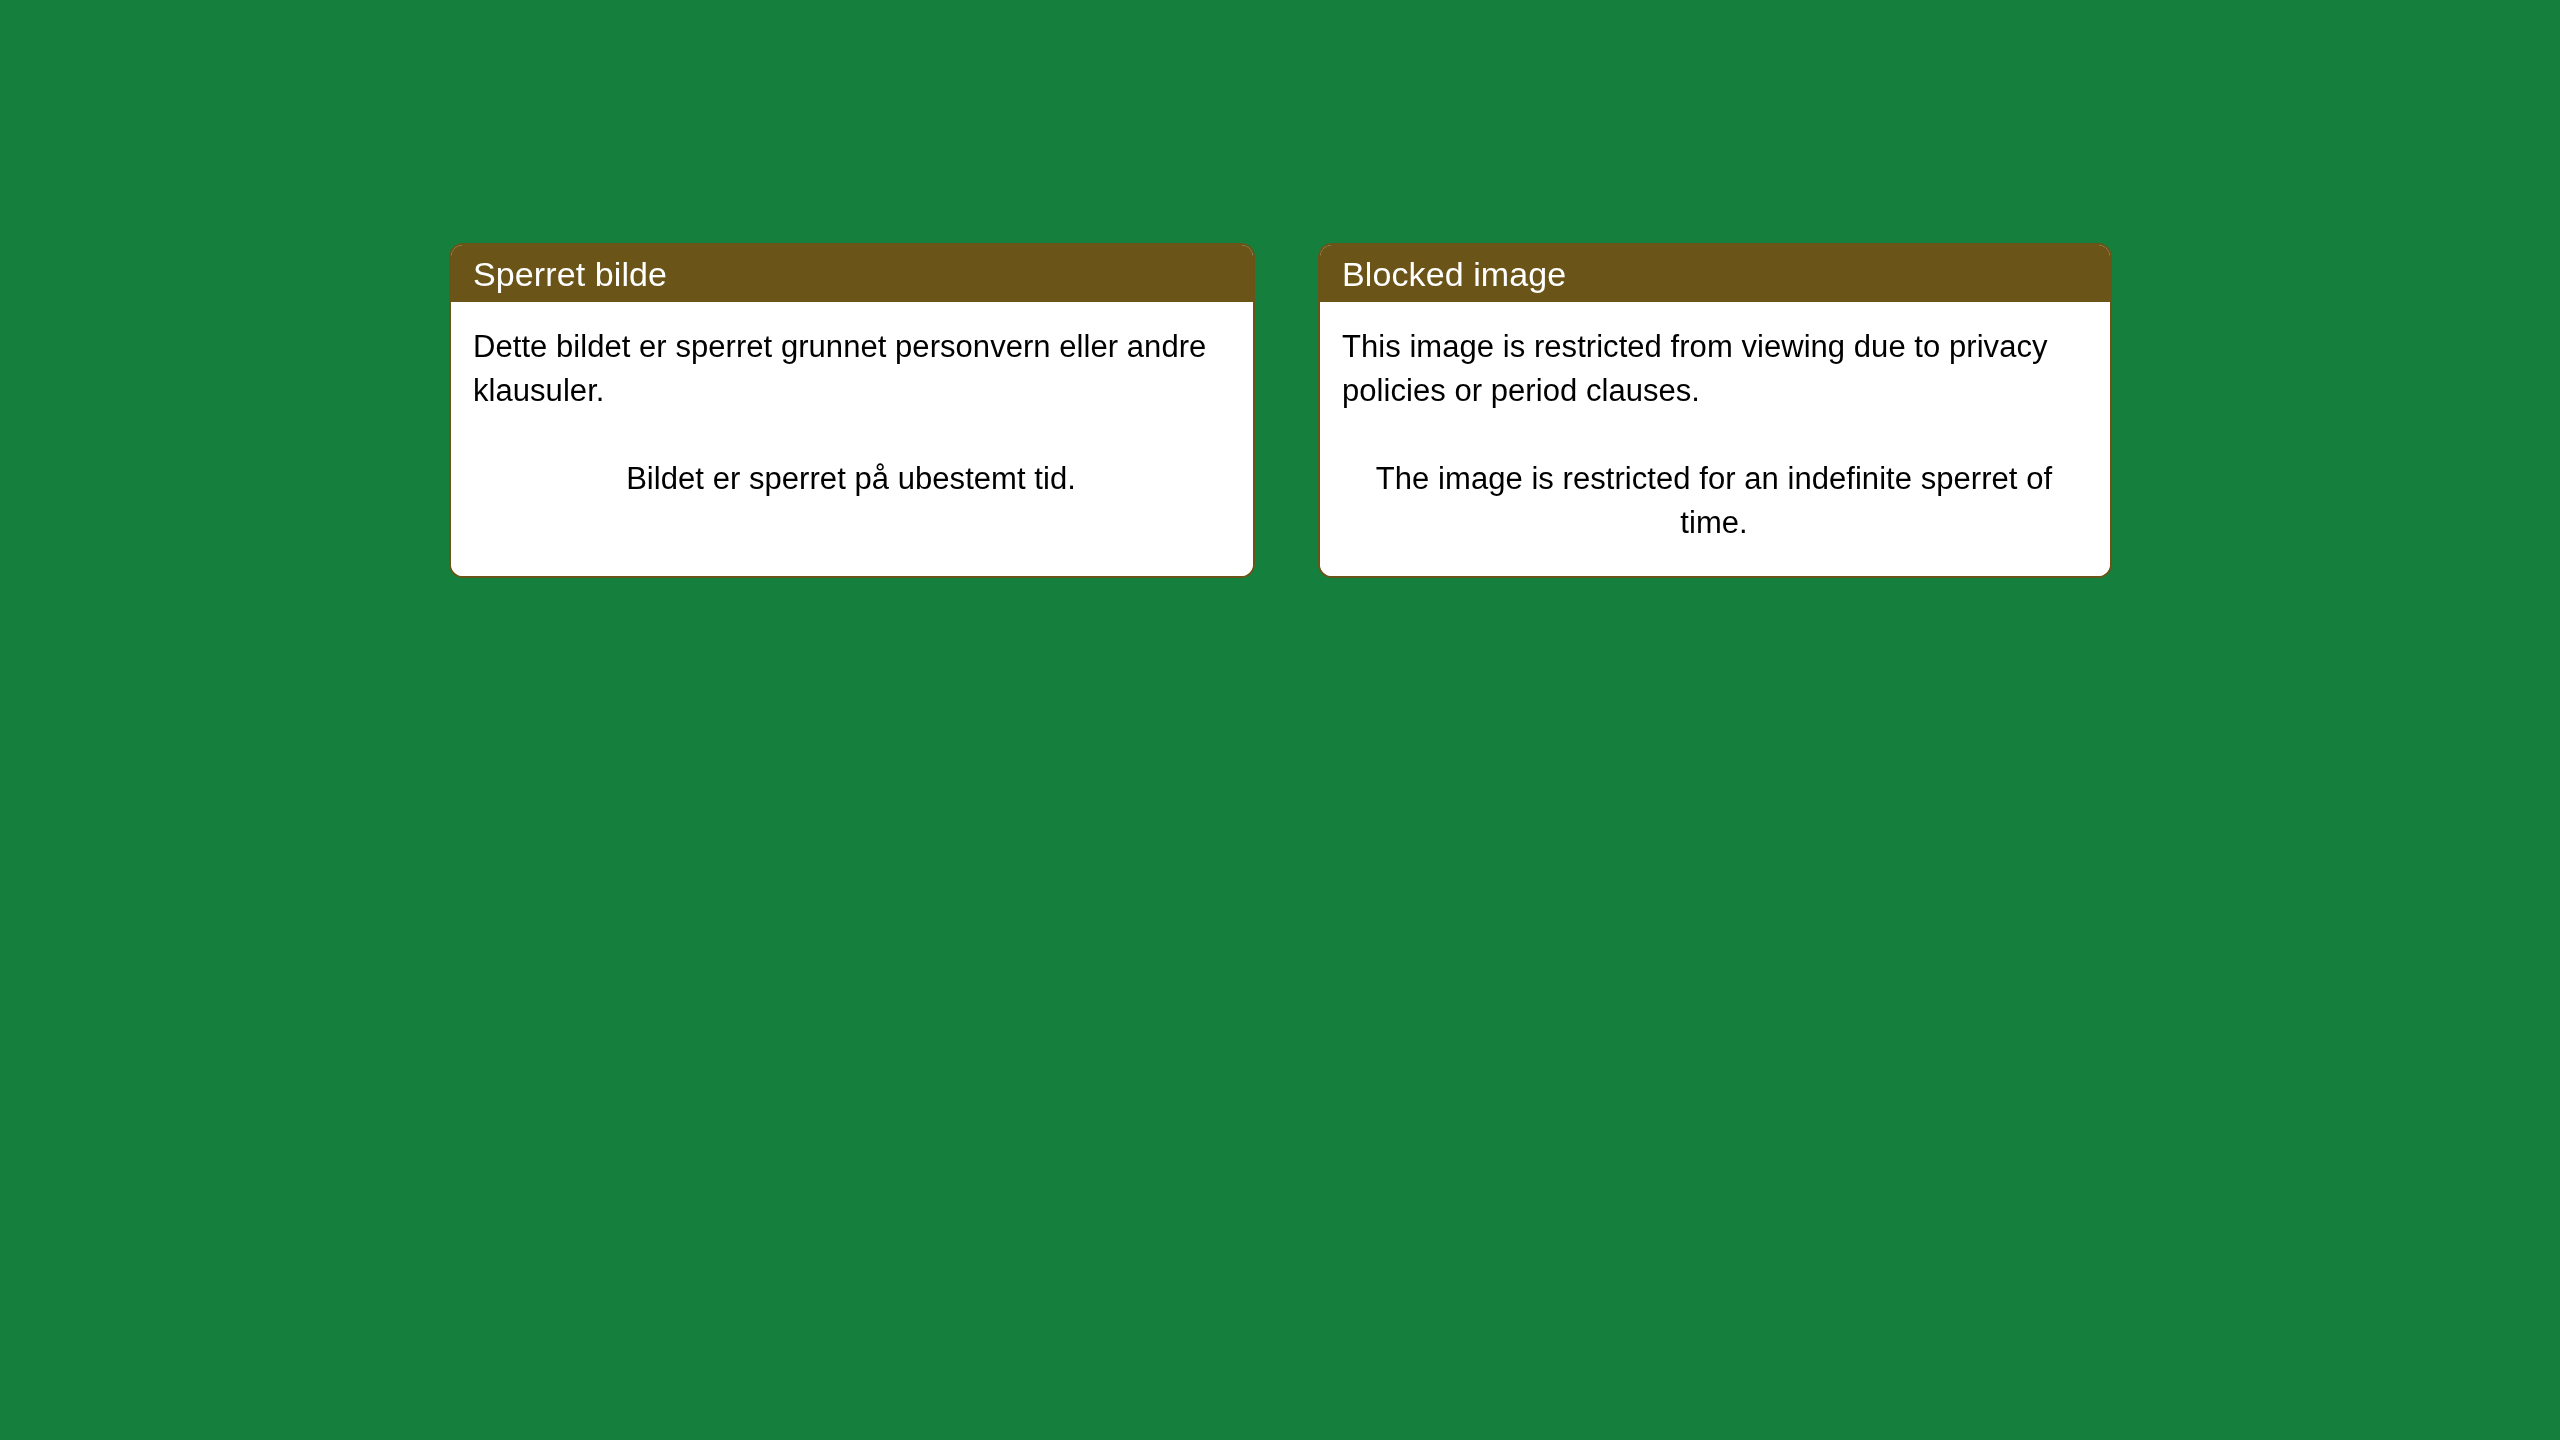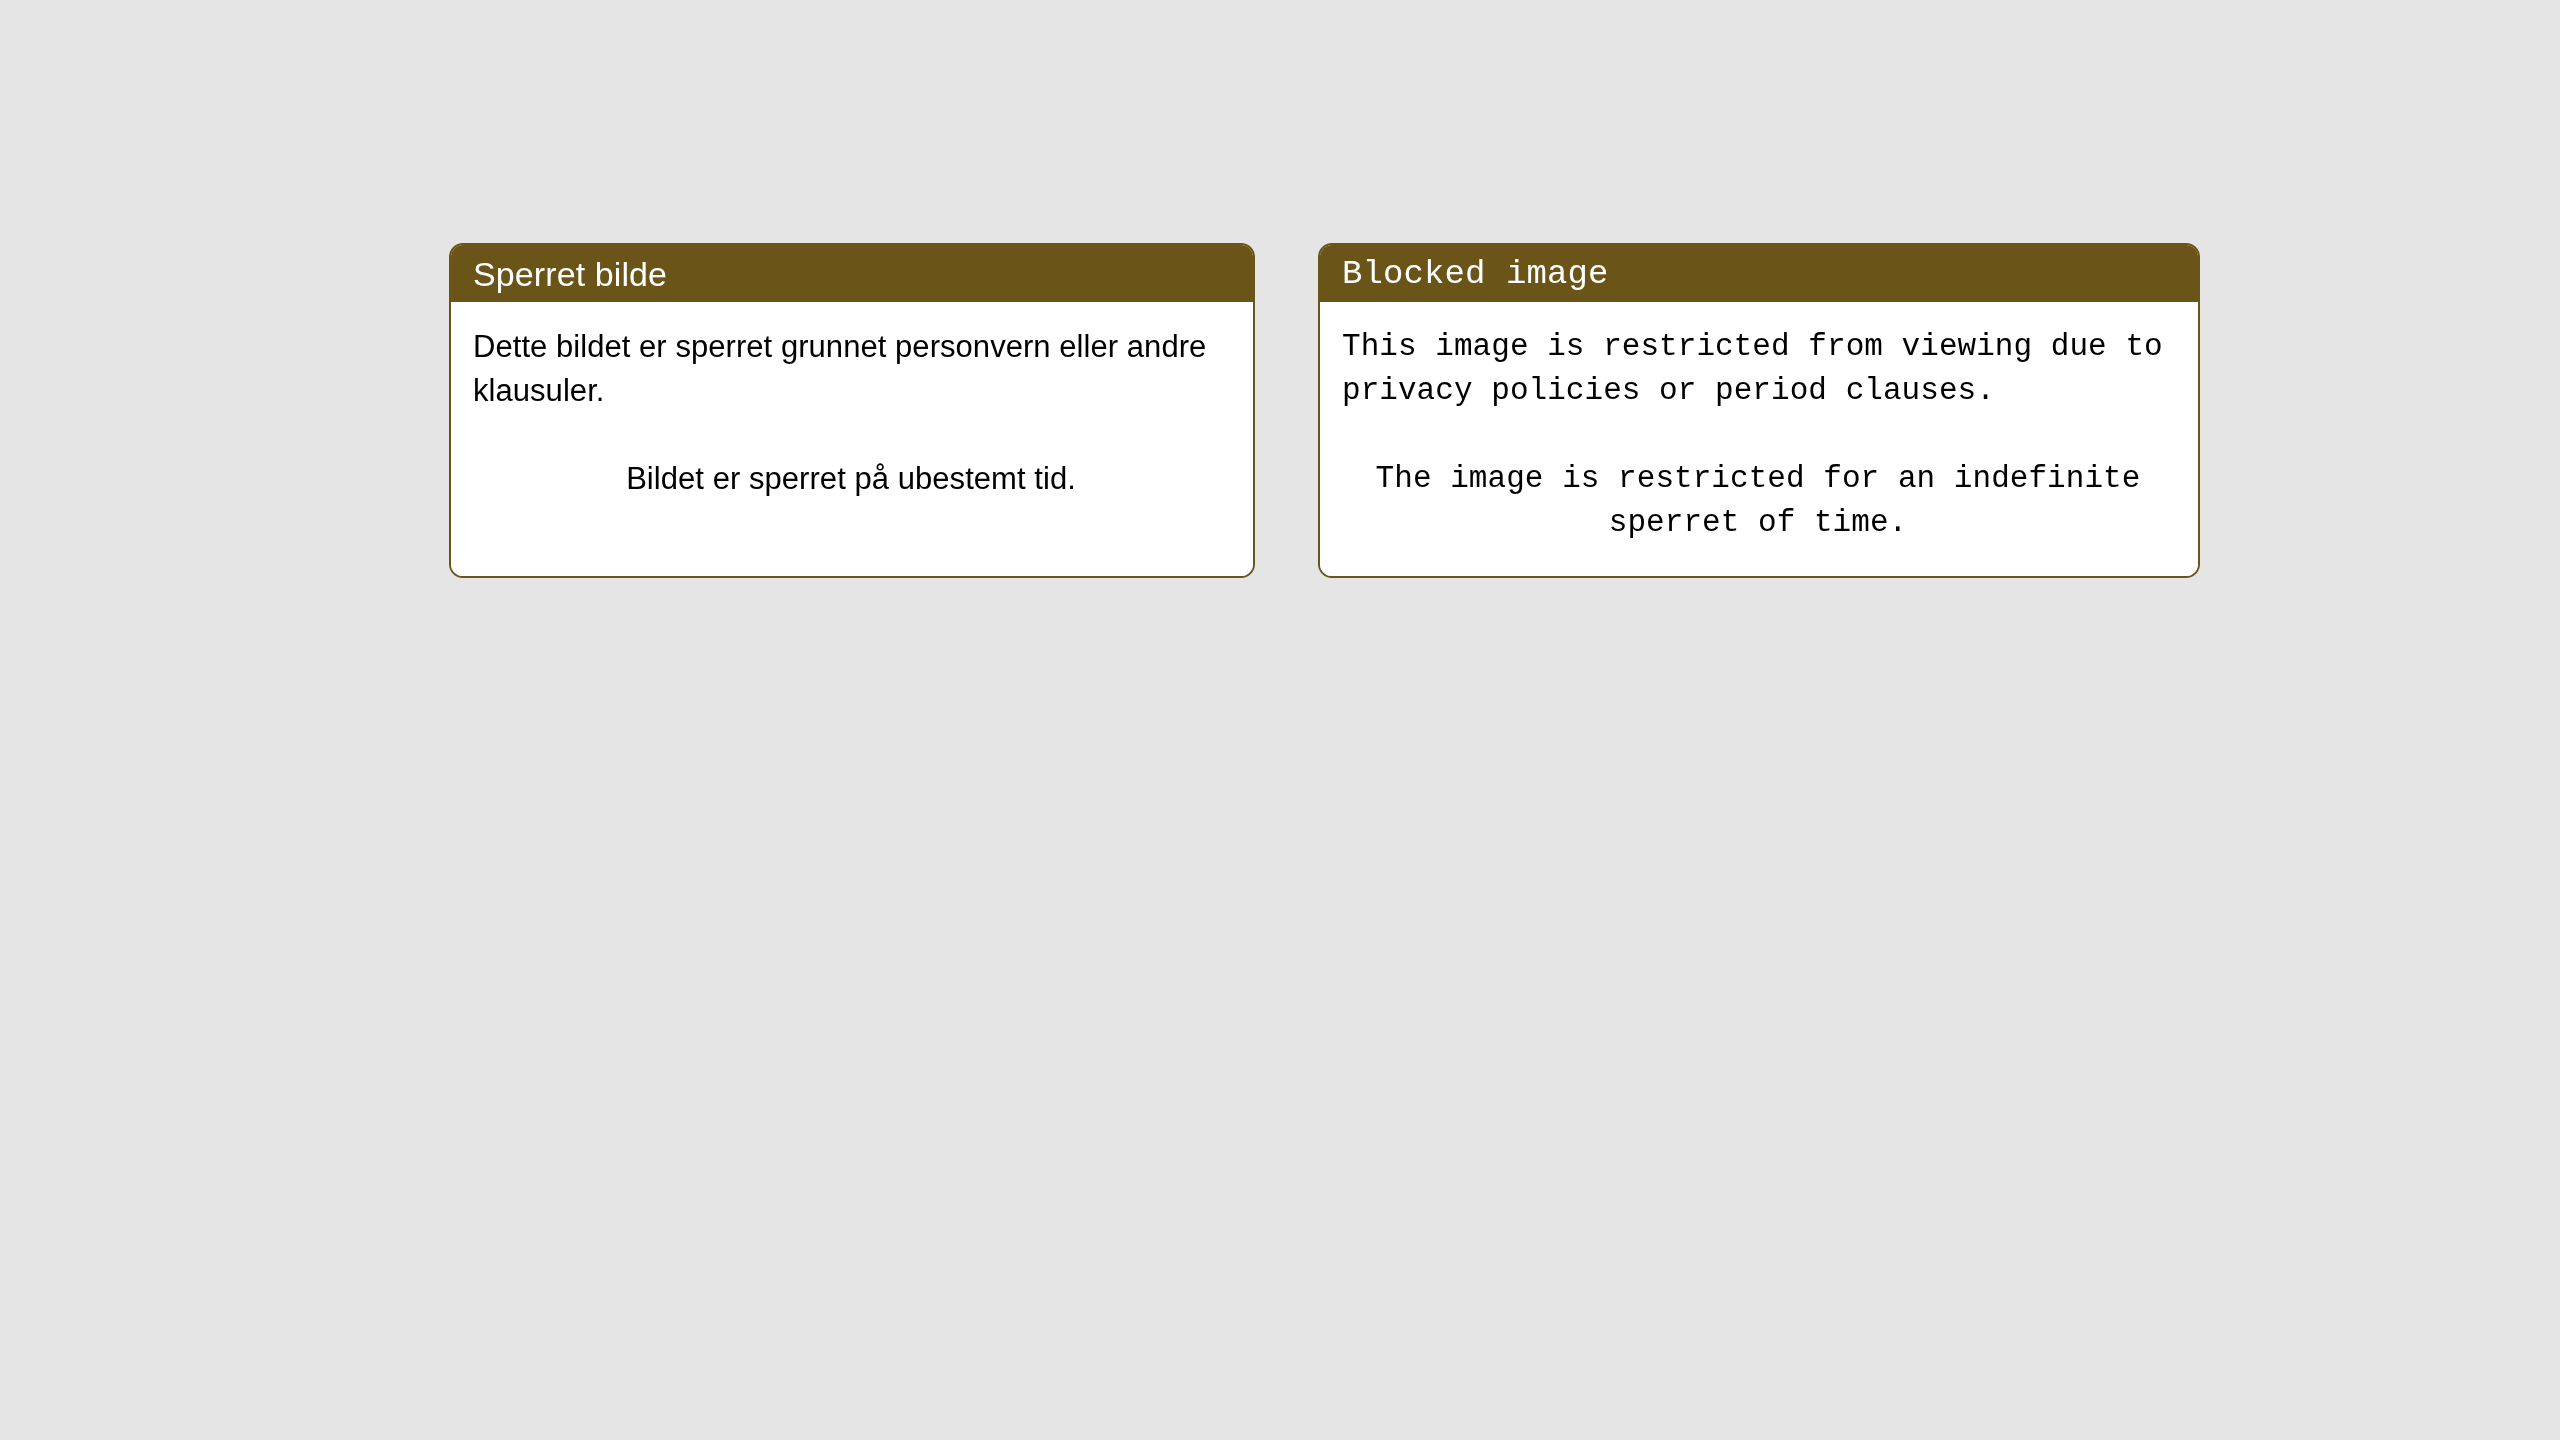--- a/index.html
+++ b/index.html
@@ -13,21 +13,21 @@
     height: 1440px;
     position: relative;
     overflow: hidden;
     font-family: "Liberation Sans", sans-serif;
     -webkit-font-smoothing: antialiased;
   }
 
   .canvas {
     position: absolute;
     inset: 0;
-    background: #e5e5e5;
+    background: #15803d;
   }
 
   .cards-row {
     position: absolute;
     left: 449px;
     top: 243px;
     display: flex;
     flex-direction: row;
     align-items: flex-start;
     gap: 63px;
@@ -42,22 +42,21 @@
     display: flex;
     flex-direction: column;
     height: 335px;
   }
 
   .notice-card.card-no {
     width: 806px;
   }
 
   .notice-card.card-en {
-    width: 882px;
-    font-family: Liberation Mono, monospace;
+    width: 794px;
   }
 
   .card-header {
     background: #6b5418;
     color: #ffffff;
     height: 57px;
     flex: 0 0 57px;
     display: flex;
     align-items: center;
     padding: 0 0 0 22px;

